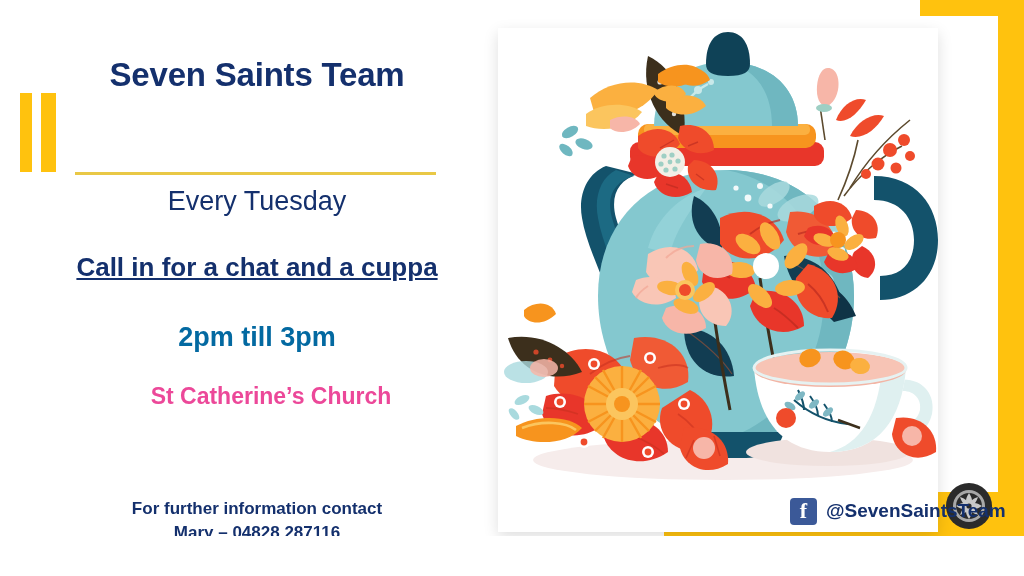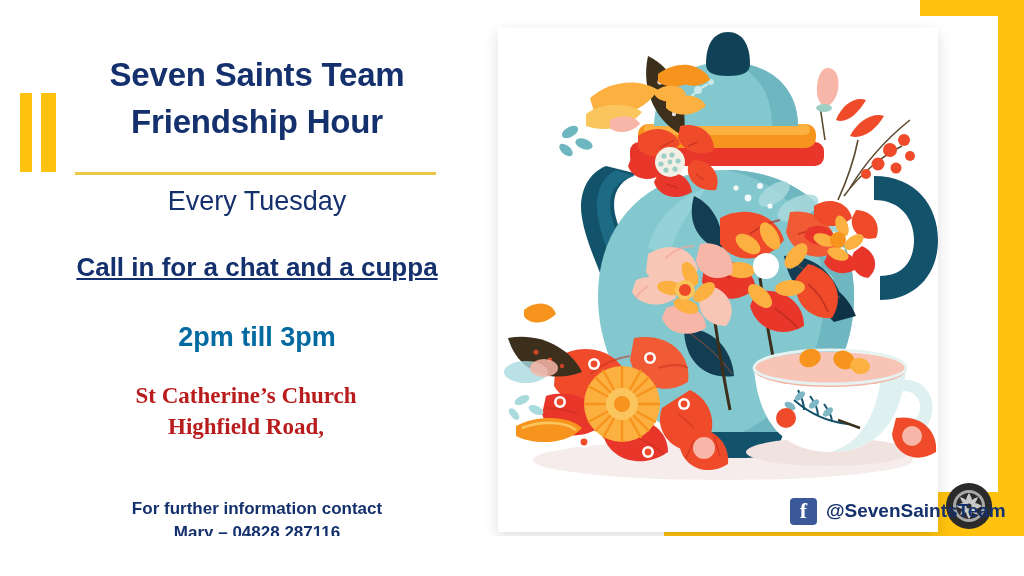--- a/index.html
+++ b/index.html
@@ -116,28 +116,27 @@
     position: absolute;
     left: 40px;
     top: 322px;
     width: 394px;
     font-size: 27px;
     font-weight: bold;
     color: #0369a1;
   }
   .address {
     position: absolute;
-    left: 29px;
+    left: 54px;
     top: 381px;
     width: 394px;
     font-size: 23px;
     font-weight: bold;
     line-height: 1.33;
-    color: #b91c1c;
-    font-family: Liberation Serif, serif;
+    color: #ec4899;
   }
   .address .line { display: block; }
   .contact {
     position: absolute;
     left: 40px;
     top: 497px;
     width: 394px;
     font-size: 17px;
     font-weight: bold;
     line-height: 1.42;
@@ -214,34 +213,32 @@
 
   <div class="accent-bars">
     <div class="accent-bar bar-1"></div>
     <div class="accent-bar bar-2"></div>
   </div>
 
   <div class="text-col">
 
     <div class="headline">
       <span class="line">Seven Saints Team</span>
-      <span class="line">Friendship Hour</span>
     </div>
 
     <div class="divider"></div>
 
     <div class="subhead">Every Tuesday</div>
 
     <div class="tagline">Call in for a chat and a cuppa</div>
 
     <div class="time">2pm till 3pm</div>
 
     <div class="address">
       <span class="line">St Catherine’s Church</span>
-      <span class="line">Highfield Road,</span>
     </div>
 
     <div class="contact">
       <span class="line">For further information contact</span>
       <span class="line">Mary – 04828 287116</span>
     </div>
 
   </div>
 
   <div class="art-card">

